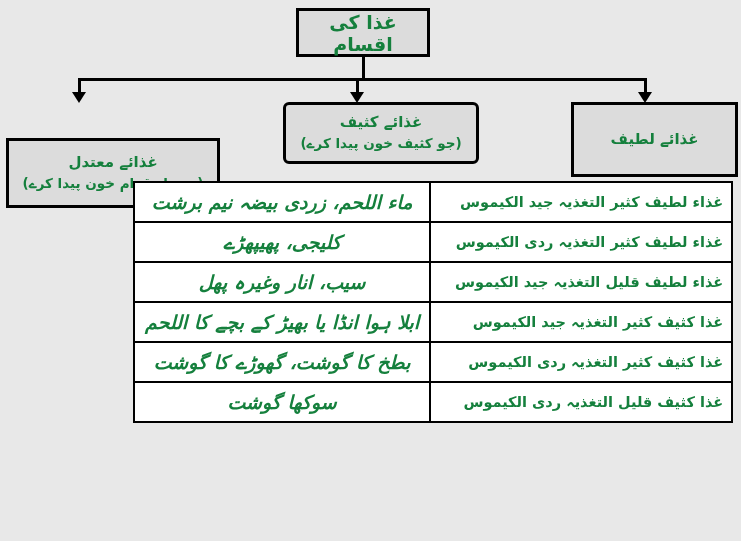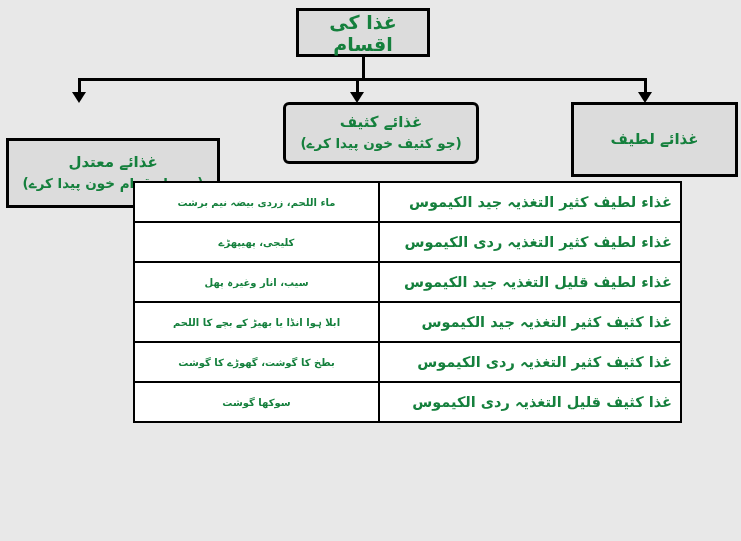--- a/index.html
+++ b/index.html
@@ -62,22 +62,23 @@
     height: 38px;
     font-weight: bold;
     direction: rtl;
     white-space: nowrap;
     background: #fff;
     vertical-align: middle;
   }
   td.examples-cell {
     width: 205px;
     text-align: center;
-    font-size: 10px;
-    padding: 0 19px;
+    font-size: 19px;
+    padding: 0 10px;
+    font-style: italic;
   }
   td.category-cell {
     width: 288px;
     text-align: right;
     font-size: 14.5px;
     padding: 0 8px 0 4px;
   }
 </style>
 </head>
 <body>

